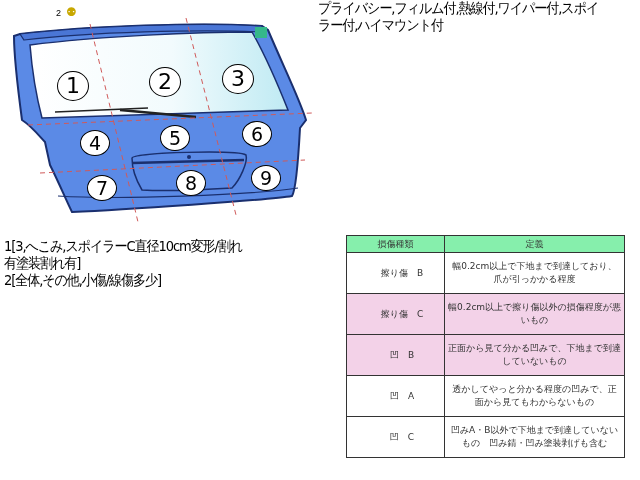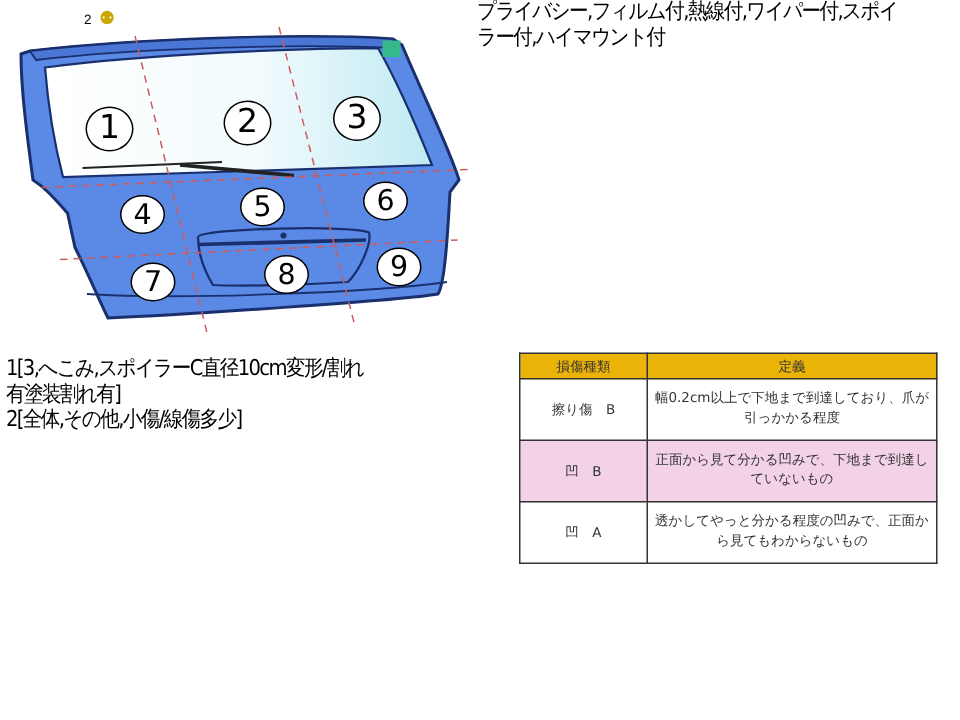--- a/index.html
+++ b/index.html
@@ -9,22 +9,22 @@
     .marker-label { position:absolute; left:56px; top:8px; font-size:9px; font-family:"Liberation Sans", sans-serif; }
     .marker-icon { position:absolute; left:66px; top:5px; font-size:12px; color:#c8a800; font-weight:bold; font-family:"DejaVu Sans", sans-serif; }
     .options-text { position:absolute; left:318px; top:0px; width:320px; font-size:14.5px; line-height:17px;
                     font-family:"DejaVu Sans", sans-serif; letter-spacing:-1.2px; transform:scaleX(0.9); transform-origin:left top; }
     .damage-notes { position:absolute; left:4px; top:238px; width:320px; font-size:14.5px; line-height:17px;
                     font-family:"DejaVu Sans", sans-serif; letter-spacing:-1.2px; transform:scaleX(0.9); transform-origin:left top; }
     .damage-notes div { white-space:nowrap; }
     table.legend { position:absolute; left:346px; top:235px; width:279px; border-collapse:collapse;
                    font-size:9px; color:#333; font-family:"DejaVu Sans", sans-serif; }
     table.legend th, table.legend td { border:1.5px solid #333; padding:0 3px; }
-    table.legend th { background:#eab308; height:16px; font-weight:normal; text-align:center; }
-    table.legend td.type { width:78px; text-align:center; }
+    table.legend th { background:#86efac; height:16px; font-weight:normal; text-align:center; }
+    table.legend td.type { width:78px; text-align:center;padding-left:16px; }
     table.legend td.def { text-align:center; line-height:13px; }
     table.legend tr.row td { height:40px; }
     table.legend tr.pink td { background:#f3d2e8; }
     table.legend tr.white td { background:#ffffff; }
   </style>
 </head>
 <body>
 
 <div class="diagram">
   <svg width="320" height="230" viewBox="0 0 320 230">
@@ -87,21 +87,29 @@
   <tbody>
       <tr>
     <th>損傷種類</th>
     <th>定義</th>
   </tr>
   <tr class="row white">
     <td class="type">擦り傷　B</td>
     <td class="def">幅0.2cm以上で下地まで到達しており、爪が引っかかる程度</td>
   </tr>
   <tr class="row pink">
+    <td class="type">擦り傷　C</td>
+    <td class="def">幅0.2cm以上で擦り傷以外の損傷程度が悪いもの</td>
+  </tr>
+  <tr class="row pink">
     <td class="type">凹　B</td>
     <td class="def">正面から見て分かる凹みで、下地まで到達していないもの</td>
   </tr>
   <tr class="row white">
     <td class="type">凹　A</td>
     <td class="def">透かしてやっと分かる程度の凹みで、正面から見てもわからないもの</td>
   </tr>
+  <tr class="row white">
+    <td class="type">凹　C</td>
+    <td class="def">凹みA・B以外で下地まで到達していないもの　凹み錆・凹み塗装剥げも含む</td>
+  </tr>
 </tbody>
   </table>
 
 </body></html>

